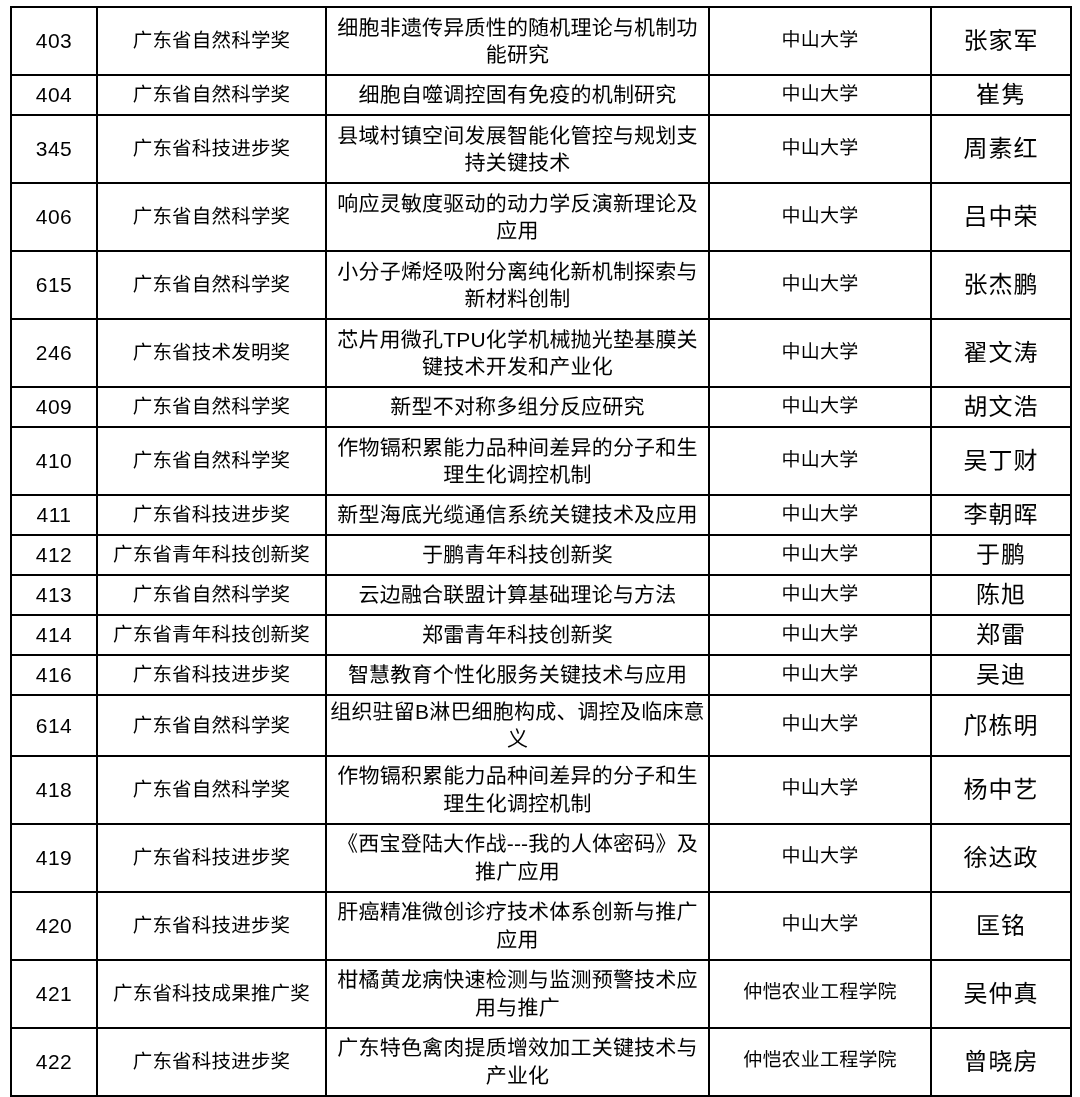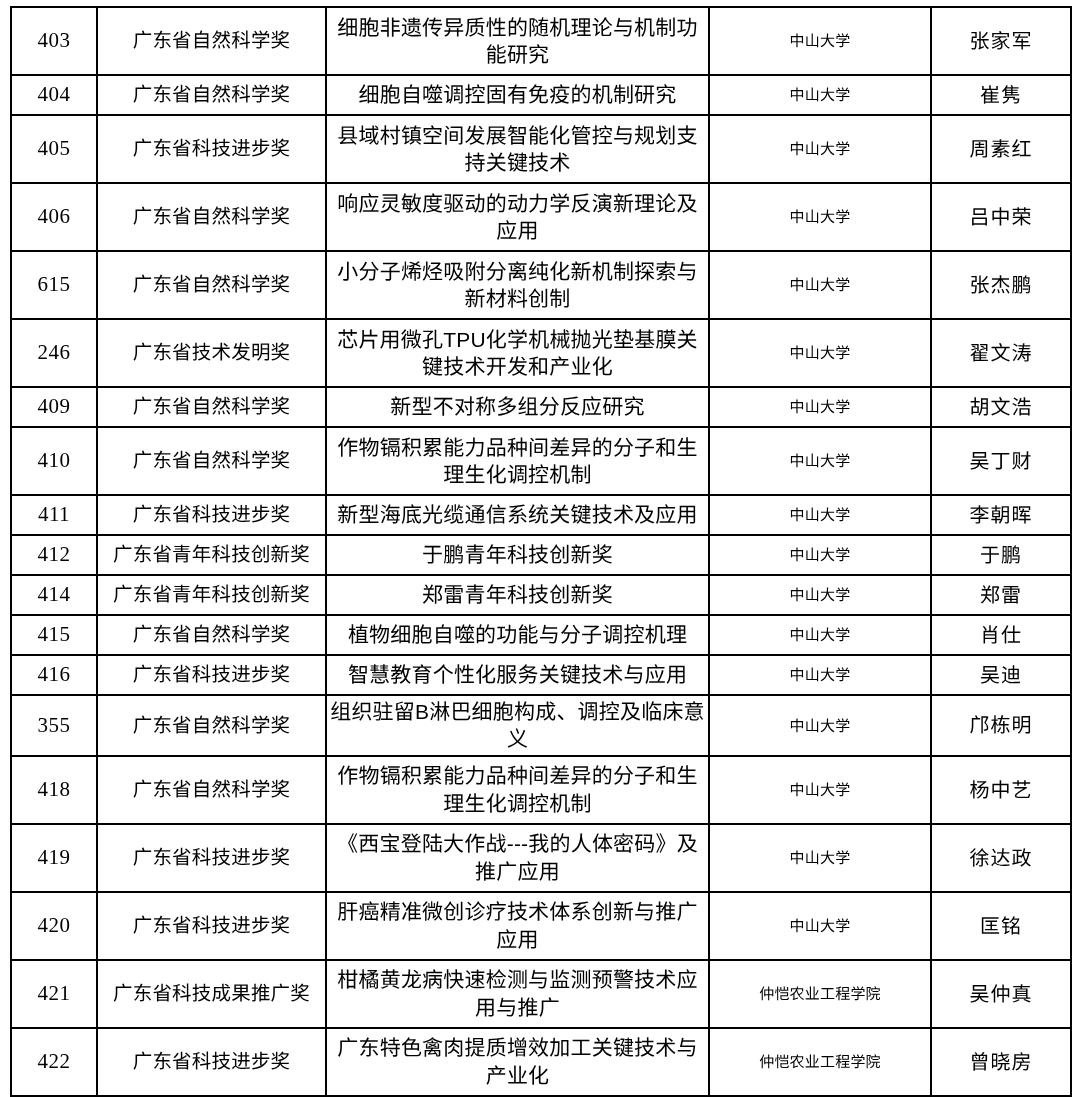--- a/index.html
+++ b/index.html
@@ -42,28 +42,28 @@
   }
 
   
   col.c-id    { width: 86px;  }
   col.c-award { width: 229px; }
   col.c-title { width: 383px; }
   col.c-inst  { width: 222px; }
   col.c-person{ width: 140px; }
 
   td.cell-id {
-    font-family: Liberation Serif, serif;
+    font-family: Liberation Sans, sans-serif;
     font-size: 21px;
     letter-spacing: 0.5px;
   }
   td.cell-award  { font-size: 19.5px; letter-spacing: 0.2px; }
   td.cell-title  { font-size: 21px; letter-spacing: 0.2px; }
-  td.cell-inst   { font-size: 15px; letter-spacing: 0.2px; }
-  td.cell-person { font-size: 20px;   letter-spacing: 1px; }
+  td.cell-inst   { font-size: 19px; letter-spacing: 0.2px; font-family: Liberation Mono, monospace; }
+  td.cell-person { font-size: 24px;   letter-spacing: 1px; }
 
   
   tr.h1 td { height: 34px; }
   tr.h2 td { height: 62px; }
 </style>
 </head>
 <body>
 
 <div class="sheet">
   <table class="award-table">
@@ -83,21 +83,21 @@
           <td class="cell-person">张家军</td>
         </tr>
         <tr class="h1">
           <td class="cell-id">404</td>
           <td class="cell-award">广东省自然科学奖</td>
           <td class="cell-title">细胞自噬调控固有免疫的机制研究</td>
           <td class="cell-inst">中山大学</td>
           <td class="cell-person">崔隽</td>
         </tr>
         <tr class="h2">
-          <td class="cell-id">405</td>
+          <td class="cell-id">345</td>
           <td class="cell-award">广东省科技进步奖</td>
           <td class="cell-title">县域村镇空间发展智能化管控与规划支持关键技术</td>
           <td class="cell-inst">中山大学</td>
           <td class="cell-person">周素红</td>
         </tr>
         <tr class="h2">
           <td class="cell-id">406</td>
           <td class="cell-award">广东省自然科学奖</td>
           <td class="cell-title">响应灵敏度驱动的动力学反演新理论及应用</td>
           <td class="cell-inst">中山大学</td>
@@ -139,42 +139,42 @@
           <td class="cell-person">李朝晖</td>
         </tr>
         <tr class="h1">
           <td class="cell-id">412</td>
           <td class="cell-award">广东省青年科技创新奖</td>
           <td class="cell-title">于鹏青年科技创新奖</td>
           <td class="cell-inst">中山大学</td>
           <td class="cell-person">于鹏</td>
         </tr>
         <tr class="h1">
+          <td class="cell-id">413</td>
+          <td class="cell-award">广东省自然科学奖</td>
+          <td class="cell-title">云边融合联盟计算基础理论与方法</td>
+          <td class="cell-inst">中山大学</td>
+          <td class="cell-person">陈旭</td>
+        </tr>
+        <tr class="h1">
           <td class="cell-id">414</td>
           <td class="cell-award">广东省青年科技创新奖</td>
           <td class="cell-title">郑雷青年科技创新奖</td>
           <td class="cell-inst">中山大学</td>
           <td class="cell-person">郑雷</td>
         </tr>
         <tr class="h1">
-          <td class="cell-id">415</td>
-          <td class="cell-award">广东省自然科学奖</td>
-          <td class="cell-title">植物细胞自噬的功能与分子调控机理</td>
-          <td class="cell-inst">中山大学</td>
-          <td class="cell-person">肖仕</td>
-        </tr>
-        <tr class="h1">
           <td class="cell-id">416</td>
           <td class="cell-award">广东省科技进步奖</td>
           <td class="cell-title">智慧教育个性化服务关键技术与应用</td>
           <td class="cell-inst">中山大学</td>
           <td class="cell-person">吴迪</td>
         </tr>
         <tr class="h1">
-          <td class="cell-id">355</td>
+          <td class="cell-id">614</td>
           <td class="cell-award">广东省自然科学奖</td>
           <td class="cell-title">组织驻留B淋巴细胞构成、调控及临床意义</td>
           <td class="cell-inst">中山大学</td>
           <td class="cell-person">邝栋明</td>
         </tr>
         <tr class="h2">
           <td class="cell-id">418</td>
           <td class="cell-award">广东省自然科学奖</td>
           <td class="cell-title">作物镉积累能力品种间差异的分子和生理生化调控机制</td>
           <td class="cell-inst">中山大学</td>

